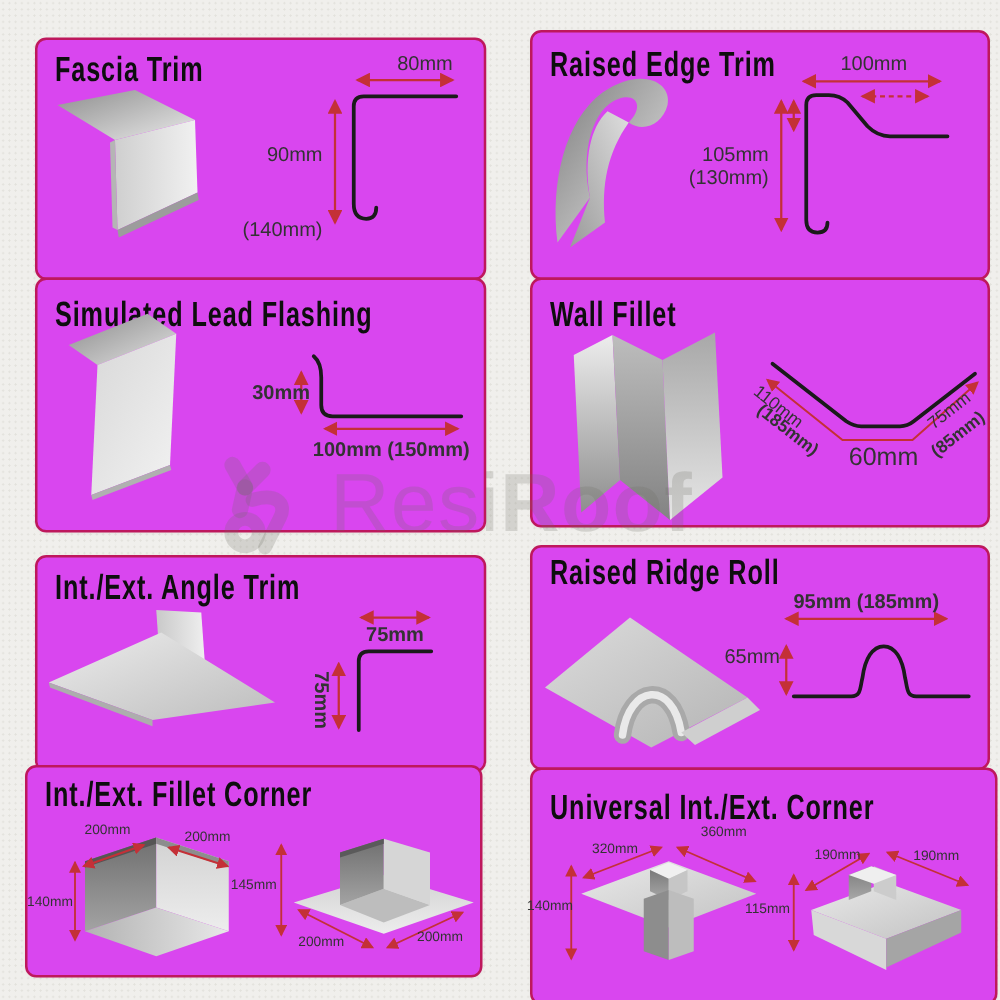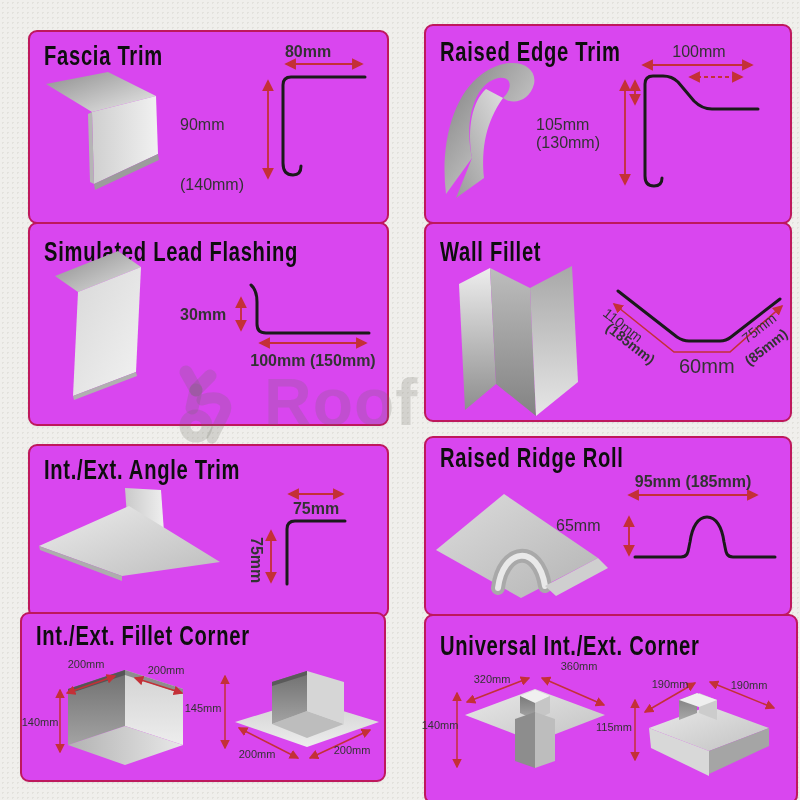--- a/index.html
+++ b/index.html
@@ -16,21 +16,21 @@
   }
   .title{
     position:absolute;left:14px;color:#0e0e0e;font-weight:bold;font-size:28px;
     letter-spacing:1px;white-space:nowrap;transform:scaleX(0.72);transform-origin:0 50%;
   }
   .art{position:absolute;left:0;top:0;}
   .dim{position:absolute;color:#333;font-size:16px;white-space:nowrap;}
   .dim.b{font-weight:bold;}
   .dim.sm{font-size:11px;}
   .dim.ctr{text-align:center;}
-  .dim.rt{}
+  .dim.rt{text-align:right;}
   .wm{
     position:absolute;left:158px;top:352px;width:470px;height:100px;z-index:9;
     display:flex;align-items:center;pointer-events:none;
     color:rgba(110,108,102,0.22);
   }
   .wm .txt{font-size:66px;letter-spacing:1px;white-space:nowrap;}
   .wm .light{font-weight:normal;}
   .wm .bold{font-weight:bold;}
   svg{display:block;}
 </style>
@@ -63,21 +63,21 @@
       <polygon points="62,80 126,64 128,122 64,152" fill="url(#g1b)"></polygon>
       <polygon points="64,152 128,122 129,128 65,158" fill="#9c9c9c"></polygon>
       <polygon points="62,80 64,152 60,150 58,82" fill="#b5b5b5"></polygon>
     </g>
     <path d="M335,45 L261,45 Q253,45 253,53 L253,131 Q253,143 263,143 Q271,143 271,134" fill="none" stroke="#1a1a1a" stroke-width="3" stroke-linecap="round" stroke-linejoin="round"></path>
     <g stroke="#c43037" stroke-width="1.8">
       <line x1="256" y1="32" x2="332" y2="32" marker-start="url(#ah)" marker-end="url(#ah)"></line>
       <line x1="238" y1="49" x2="238" y2="146" marker-start="url(#ah)" marker-end="url(#ah)"></line>
     </g>
   </svg>
-  <span class="dim ctr" style="left:248px;top:11px;width:60px;font-weight:bold;">80mm</span>
+  <span class="dim ctr" style="left:280px;top:11px;width:60px;">80mm</span>
   <span class="dim rt" style="left:150px;top:84px;width:78px;">90mm</span>
   <span class="dim rt" style="left:150px;top:103px;width:78px;margin-top:41px;">(140mm)</span>
 </div>
 
 <div class="panel" style="left:424px;top:24px;width:364px;height:196px;">
   <div class="title" style="top:10px;">Raised Edge Trim</div>
   <svg class="art" width="364" height="196">
     <defs>
       <linearGradient id="g2a" x1="0" y1="0" x2="1" y2="1">
         <stop offset="0" stop-color="#7e7e7e"></stop>
@@ -319,14 +319,15 @@
     <g stroke-width="13">
       <path d="M28,16 L38,34"></path>
       <path d="M52,20 L38,34"></path>
       <path d="M38,34 L34,52"></path>
     </g>
     <g stroke-width="11">
       <path d="M44,44 C62,38 72,46 66,58 L54,82"></path>
       <circle cx="38" cy="70" r="11"></circle>
     </g>
   </svg>
+  <span class="txt light">Resi</span>
   <span class="txt bold">Roof</span>
 </div>
 
 </body></html>

